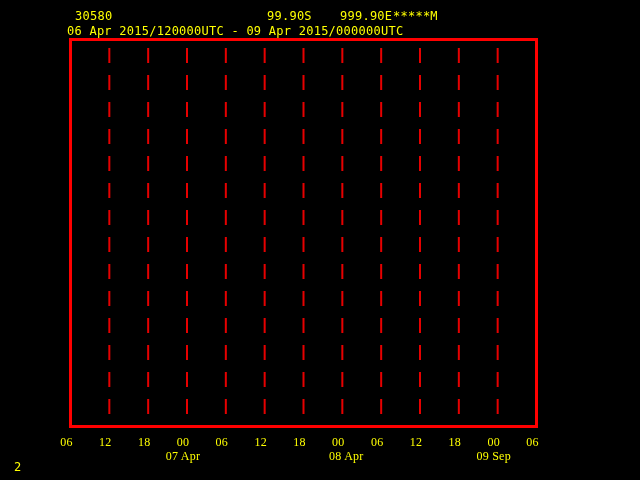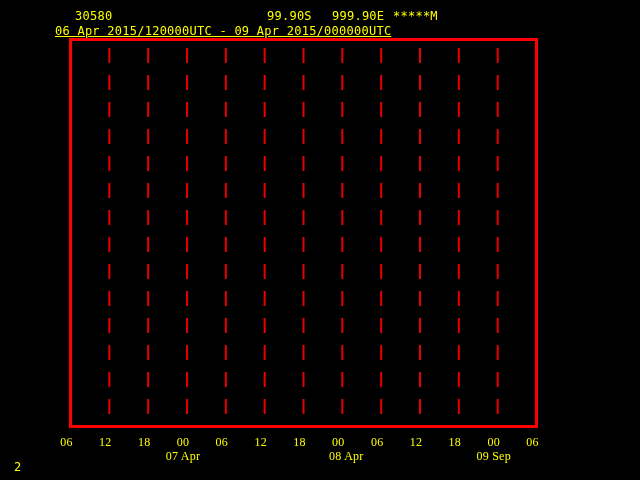--- a/index.html
+++ b/index.html
@@ -17,23 +17,23 @@
   .txt {
     position: absolute;
     color: var(--text-color, #ffff00);
     font-size: 12px;
     line-height: 13px;
     letter-spacing: 0.25px;
     white-space: pre;
   }
   #station-id   { left: 75px;  top: 10px; }
   #lat-value    { left: 267px; top: 10px; }
-  #lon-value    { left: 332px; top: 10px; }
+  #lon-value    { left: 340px; top: 10px; }
   #elev-value   { left: 393px; top: 10px; }
-  #time-range   { left: 55px;  top: 25px; text-decoration: underline; }
+  #time-range   { left: 67px;  top: 25px; }
   #page-number  { left: 14px;  top: 461px; }
   #plot-svg {
     position: absolute;
     left: 0;
     top: 0;
   }
   .tick-label, .date-label {
     transform: translateX(-50%);
     font-family: Liberation Serif, serif;
   }

